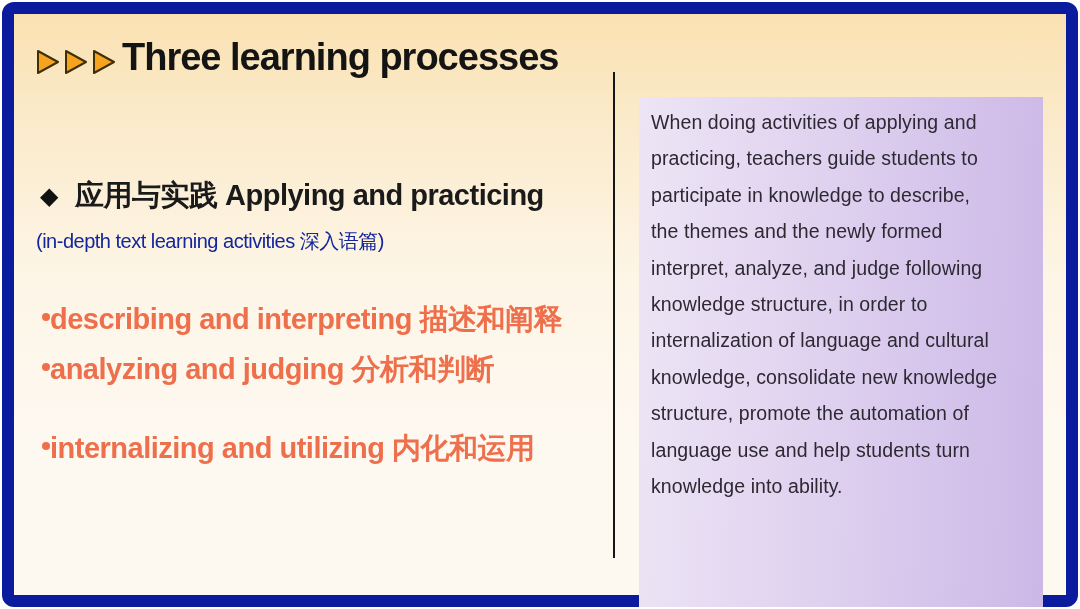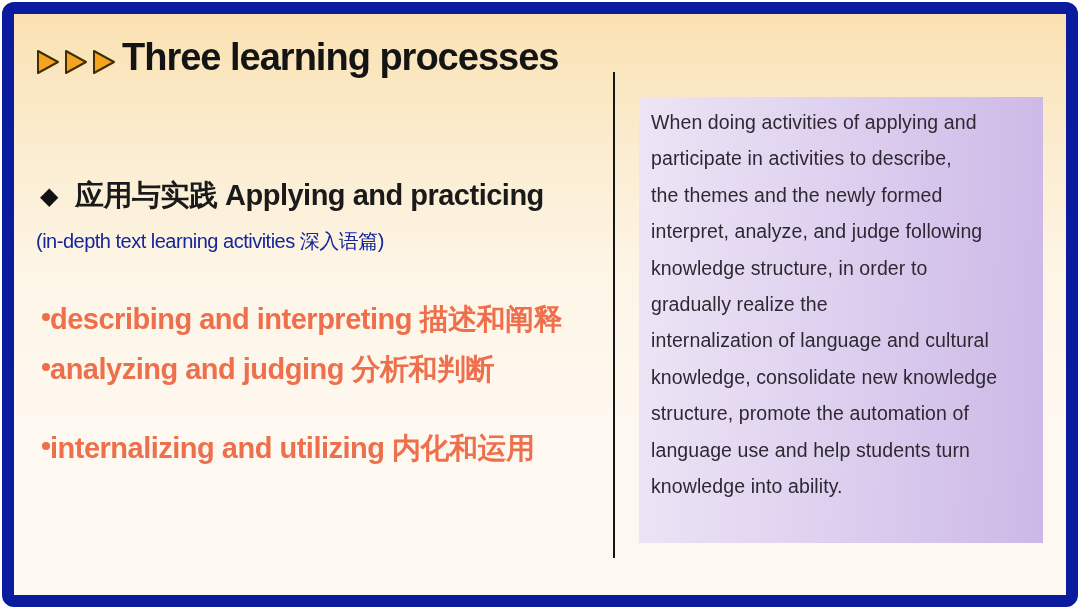--- a/index.html
+++ b/index.html
@@ -40,21 +40,21 @@
   .bullet-row.b3{top:429px;}
   .dot{
     width:8px;height:8px;border-radius:50%;
     background:#ee6f4b;margin-top:13px;flex:0 0 auto;
   }
   .divider{
     position:absolute;left:613px;top:72px;width:2px;height:486px;
     background:#161616;
   }
   .panel{
-    position:absolute;left:639px;top:97px;width:404px;height:446px;
+    position:absolute;left:639px;top:97px;width:404px;height:510px;
     background:linear-gradient(92deg,#ede5f5 0%,#dccdee 55%,#ccb8e7 100%);
     box-sizing:border-box;
     padding:7px 8px 0 12px;
   }
   .panel-line{
     font-size:19.5px;line-height:36.4px;color:#2d2933;
     white-space:nowrap;letter-spacing:0.1px;
   }
 </style>
 </head>
@@ -88,24 +88,24 @@
   </div>
   <div class="bullet-row b3">
     <span class="dot"></span>
     <span>internalizing and utilizing 内化和运用</span>
   </div>
 
   <div class="divider"></div>
 
   <div class="panel">
     <div class="panel-line">When doing activities of applying and</div>
-    <div class="panel-line">participate in activities to describe,</div>
+    <div class="panel-line">practicing, teachers guide students to</div>
+    <div class="panel-line">participate in knowledge to describe,</div>
     <div class="panel-line">the themes and the newly formed</div>
     <div class="panel-line">interpret, analyze, and judge following</div>
     <div class="panel-line">knowledge structure, in order to</div>
-    <div class="panel-line">gradually realize the</div>
     <div class="panel-line">internalization of language and cultural</div>
     <div class="panel-line">knowledge, consolidate new knowledge</div>
     <div class="panel-line">structure, promote the automation of</div>
     <div class="panel-line">language use and help students turn</div>
     <div class="panel-line">knowledge into ability.</div>
   </div>
 </div>
 
 </body></html>

